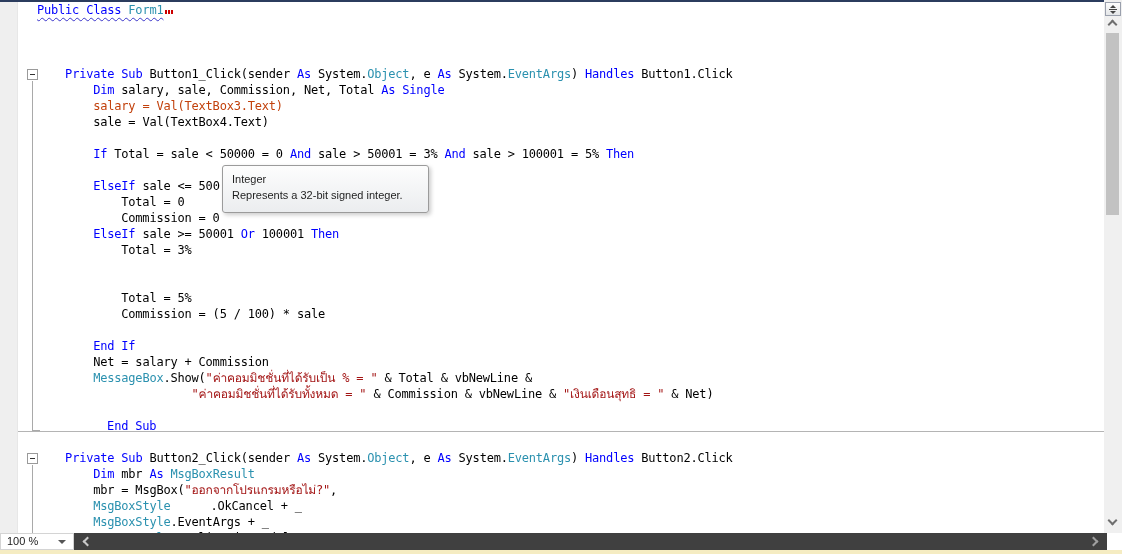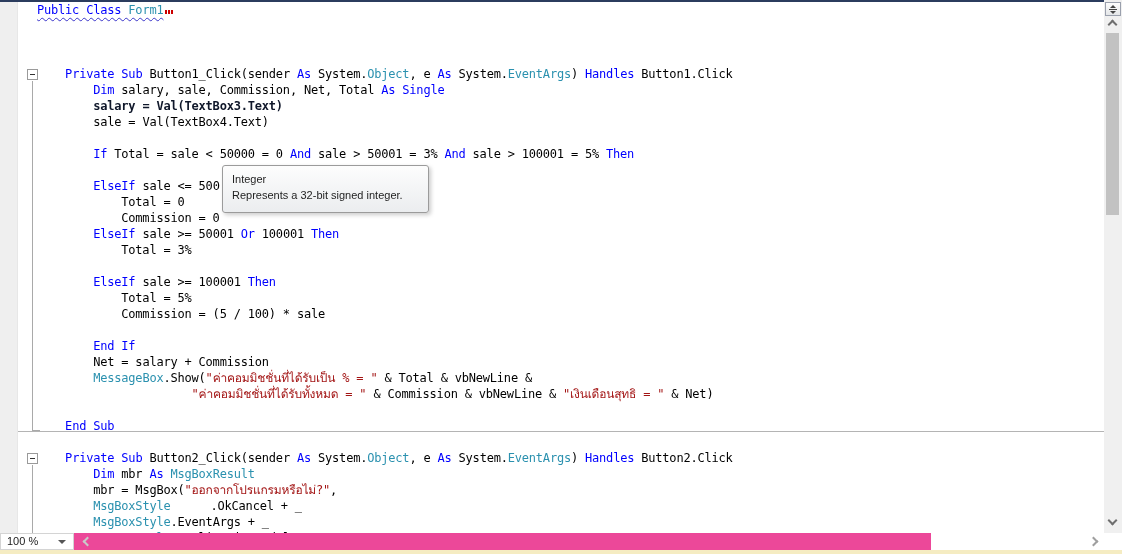--- a/index.html
+++ b/index.html
@@ -42,21 +42,21 @@
   .split-icon .t-dn { width:0; height:0; margin:0 auto; border-left:3px solid transparent; border-right:3px solid transparent; border-top:3px solid #444; }
   .vthumb { position:absolute; left:2px; top:33px; width:13px; height:182px; background:#c2c2c2; }
 
   .chev { position:absolute; width:7px; height:7px; border-style:solid; border-color:#6f6f6f; border-width:2px 2px 0 0; }
   .chev-up    { transform:rotate(-45deg); }
   .chev-down  { transform:rotate(135deg); }
   .chev-left  { transform:rotate(-135deg); border-color:#c9c9c9; }
   .chev-right { transform:rotate(45deg);  border-color:#9f9f9f; }
 
   
-  .hscroll { position:absolute; left:0; top:533px; width:931px; height:17px; background:#ec4899; }
+  .hscroll { position:absolute; left:0; top:533px; width:1107px; height:17px; background:#404040; }
   .zoomsel { position:absolute; left:0; top:0; width:74px; height:17px; background:#ffffff; border:1px solid #d4d4d4;
              font-family:"Liberation Sans", sans-serif; font-size:11px; color:#1a1a1a; line-height:15px; padding-left:6px; }
   .dd-caret { position:absolute; left:57px; top:6px; width:0; height:0; border-left:4px solid transparent;
               border-right:4px solid transparent; border-top:4px solid #555; }
   .corner { position:absolute; left:1107px; top:533px; width:15px; height:17px; background:#ffffff; }
   .bottom-strip { position:absolute; left:0; top:550px; width:1122px; height:4px; background:#f5ecc2; }
 </style>
 </head>
 <body>
 
@@ -76,37 +76,37 @@
       <span class="minus"></span>
     </div>
     <div class="outline-vline" style="left:32px; top:463px; height:68px;"></div>
 
     <div class="separator-line"></div>
 
     <div id="code-lines">
         <div class="cl" style="top: 0px; text-align: right;"><span></span><span class="sq"><span style="color: rgb(0, 0, 255);">Public Class </span><span style="color: rgb(43, 145, 175);">Form1</span></span><span class="errm"></span></div>
         <div class="cl" style="top: 64px;"><span>    </span><span><span style="color: rgb(0, 0, 255);">Private</span><span style="color: rgb(0, 0, 0);"> </span><span style="color: rgb(0, 0, 255);">Sub</span><span style="color: rgb(0, 0, 0);"> Button1_Click(sender </span><span style="color: rgb(0, 0, 255);">As</span><span style="color: rgb(0, 0, 0);"> System.</span><span style="color: rgb(43, 145, 175);">Object</span><span style="color: rgb(0, 0, 0);">, e </span><span style="color: rgb(0, 0, 255);">As</span><span style="color: rgb(0, 0, 0);"> System.</span><span style="color: rgb(43, 145, 175);">EventArgs</span><span style="color: rgb(0, 0, 0);">) </span><span style="color: rgb(0, 0, 255);">Handles</span><span style="color: rgb(0, 0, 0);"> Button1.Click</span></span></div>
         <div class="cl" style="top: 80px;"><span>        </span><span><span style="color: rgb(0, 0, 255);">Dim</span><span style="color: rgb(0, 0, 0);"> salary, sale, Commission, Net, Total </span><span style="color: rgb(0, 0, 255);">As</span><span style="color: rgb(0, 0, 0);"> </span><span style="color: rgb(0, 0, 255);">Single</span></span></div>
-        <div class="cl" style="top: 96px;"><span>        </span><span><span style="color: #0f172a; font-weight: bold;">salary = Val(TextBox3.Text)</span></span></div>
+        <div class="cl" style="top: 96px;"><span>        </span><span><span style="color: #c2410c;">salary = Val(TextBox3.Text)</span></span></div>
         <div class="cl" style="top: 112px;"><span>        </span><span><span style="color: rgb(0, 0, 0);">sale = Val(TextBox4.Text)</span></span></div>
         <div class="cl" style="top: 144px;"><span>        </span><span><span style="color: rgb(0, 0, 255);">If</span><span style="color: rgb(0, 0, 0);"> Total = sale &lt; 50000 = 0 </span><span style="color: rgb(0, 0, 255);">And</span><span style="color: rgb(0, 0, 0);"> sale &gt; 50001 = 3% </span><span style="color: rgb(0, 0, 255);">And</span><span style="color: rgb(0, 0, 0);"> sale &gt; 100001 = 5% </span><span style="color: rgb(0, 0, 255);">Then</span></span></div>
         <div class="cl" style="top: 176px;"><span>        </span><span><span style="color: rgb(0, 0, 255);">ElseIf</span><span style="color: rgb(0, 0, 0);"> sale &lt;= 500</span></span></div>
         <div class="cl" style="top: 192px;"><span>            </span><span><span style="color: rgb(0, 0, 0);">Total = 0</span></span></div>
         <div class="cl" style="top: 208px;"><span>            </span><span><span style="color: rgb(0, 0, 0);">Commission = 0</span></span></div>
         <div class="cl" style="top: 224px;"><span>        </span><span><span style="color: rgb(0, 0, 255);">ElseIf</span><span style="color: rgb(0, 0, 0);"> sale &gt;= 50001 </span><span style="color: rgb(0, 0, 255);">Or</span><span style="color: rgb(0, 0, 0);"> 100001 </span><span style="color: rgb(0, 0, 255);">Then</span></span></div>
         <div class="cl" style="top: 240px;"><span>            </span><span><span style="color: rgb(0, 0, 0);">Total = 3%</span></span></div>
         <div class="cl" style="top: 256px;"><span>            </span></div>
-        <div class="cl" style="top: 272px;"><span>        </span><span><span style="color: rgb(0, 0, 255);">ElseIf</span><span style="color: rgb(0, 0, 0);"> sale &gt;= 100001 </span><span style="color: rgb(0, 0, 255);">Then</span></span></div>
+        <div class="cl" style="top: 272px;"><span>        </span></div>
         <div class="cl" style="top: 288px;"><span>            </span><span><span style="color: rgb(0, 0, 0);">Total = 5%</span></span></div>
         <div class="cl" style="top: 304px;"><span>            </span><span><span style="color: rgb(0, 0, 0);">Commission = (5 / 100) * sale</span></span></div>
         <div class="cl" style="top: 336px;"><span>        </span><span><span style="color: rgb(0, 0, 255);">End If</span></span></div>
         <div class="cl" style="top: 352px;"><span>        </span><span><span style="color: rgb(0, 0, 0);">Net = salary + Commission</span></span></div>
         <div class="cl" style="top: 368px;"><span>        </span><span><span style="color: rgb(43, 145, 175);">MessageBox</span><span style="color: rgb(0, 0, 0);">.Show(</span><span style="color: rgb(163, 21, 21);">"ค่าคอมมิชชั่นที่ได้รับเป็น % = "</span><span style="color: rgb(0, 0, 0);"> &amp; Total &amp; vbNewLine &amp;</span></span></div>
         <div class="cl" style="top: 384px;"><span>                      </span><span><span style="color: rgb(163, 21, 21);">"ค่าคอมมิชชั่นที่ได้รับทั้งหมด = "</span><span style="color: rgb(0, 0, 0);"> &amp; Commission &amp; vbNewLine &amp; </span><span style="color: rgb(163, 21, 21);">"เงินเดือนสุทธิ = "</span><span style="color: rgb(0, 0, 0);"> &amp; Net)</span></span></div>
-        <div class="cl" style="top: 416px;"><span>    </span><span><span style="color: rgb(0, 0, 255);">End Sub</span></span></div>
+        <div class="cl" style="top: 416px;"><span>    </span><span><span style="color: rgb(0, 0, 255); margin-left: 42px;">End Sub</span></span></div>
         <div class="cl" style="top: 448px;"><span>    </span><span><span style="color: rgb(0, 0, 255);">Private</span><span style="color: rgb(0, 0, 0);"> </span><span style="color: rgb(0, 0, 255);">Sub</span><span style="color: rgb(0, 0, 0);"> Button2_Click(sender </span><span style="color: rgb(0, 0, 255);">As</span><span style="color: rgb(0, 0, 0);"> System.</span><span style="color: rgb(43, 145, 175);">Object</span><span style="color: rgb(0, 0, 0);">, e </span><span style="color: rgb(0, 0, 255);">As</span><span style="color: rgb(0, 0, 0);"> System.</span><span style="color: rgb(43, 145, 175);">EventArgs</span><span style="color: rgb(0, 0, 0);">) </span><span style="color: rgb(0, 0, 255);">Handles</span><span style="color: rgb(0, 0, 0);"> Button2.Click</span></span></div>
         <div class="cl" style="top: 464px;"><span>        </span><span><span style="color: rgb(0, 0, 255);">Dim</span><span style="color: rgb(0, 0, 0);"> mbr </span><span style="color: rgb(0, 0, 255);">As</span><span style="color: rgb(0, 0, 0);"> </span><span style="color: rgb(43, 145, 175);">MsgBoxResult</span></span></div>
         <div class="cl" style="top: 480px;"><span>        </span><span><span style="color: rgb(0, 0, 0);">mbr = MsgBox(</span><span style="color: rgb(163, 21, 21);">"ออกจากโปรแกรมหรือไม่?"</span><span style="color: rgb(0, 0, 0);">,</span></span></div>
         <div class="cl" style="top: 496px;"><span>        </span><span><span style="color: rgb(43, 145, 175);">MsgBoxStyle</span><span style="color: rgb(0, 0, 0); margin-left: 40px;">.OkCancel + _</span></span></div>
         <div class="cl" style="top: 512px;"><span>        </span><span><span style="color: rgb(43, 145, 175);">MsgBoxStyle</span><span style="color: rgb(0, 0, 0);">.EventArgs + _</span></span></div>
         <div class="cl" style="top: 528px;"><span>        </span><span><span style="color: rgb(43, 145, 175);">MsgBoxStyle</span><span style="color: rgb(0, 0, 0);">.ApplicationModal</span></span></div>
       </div>
 
     <div class="tooltip">
       <div>Integer</div>

